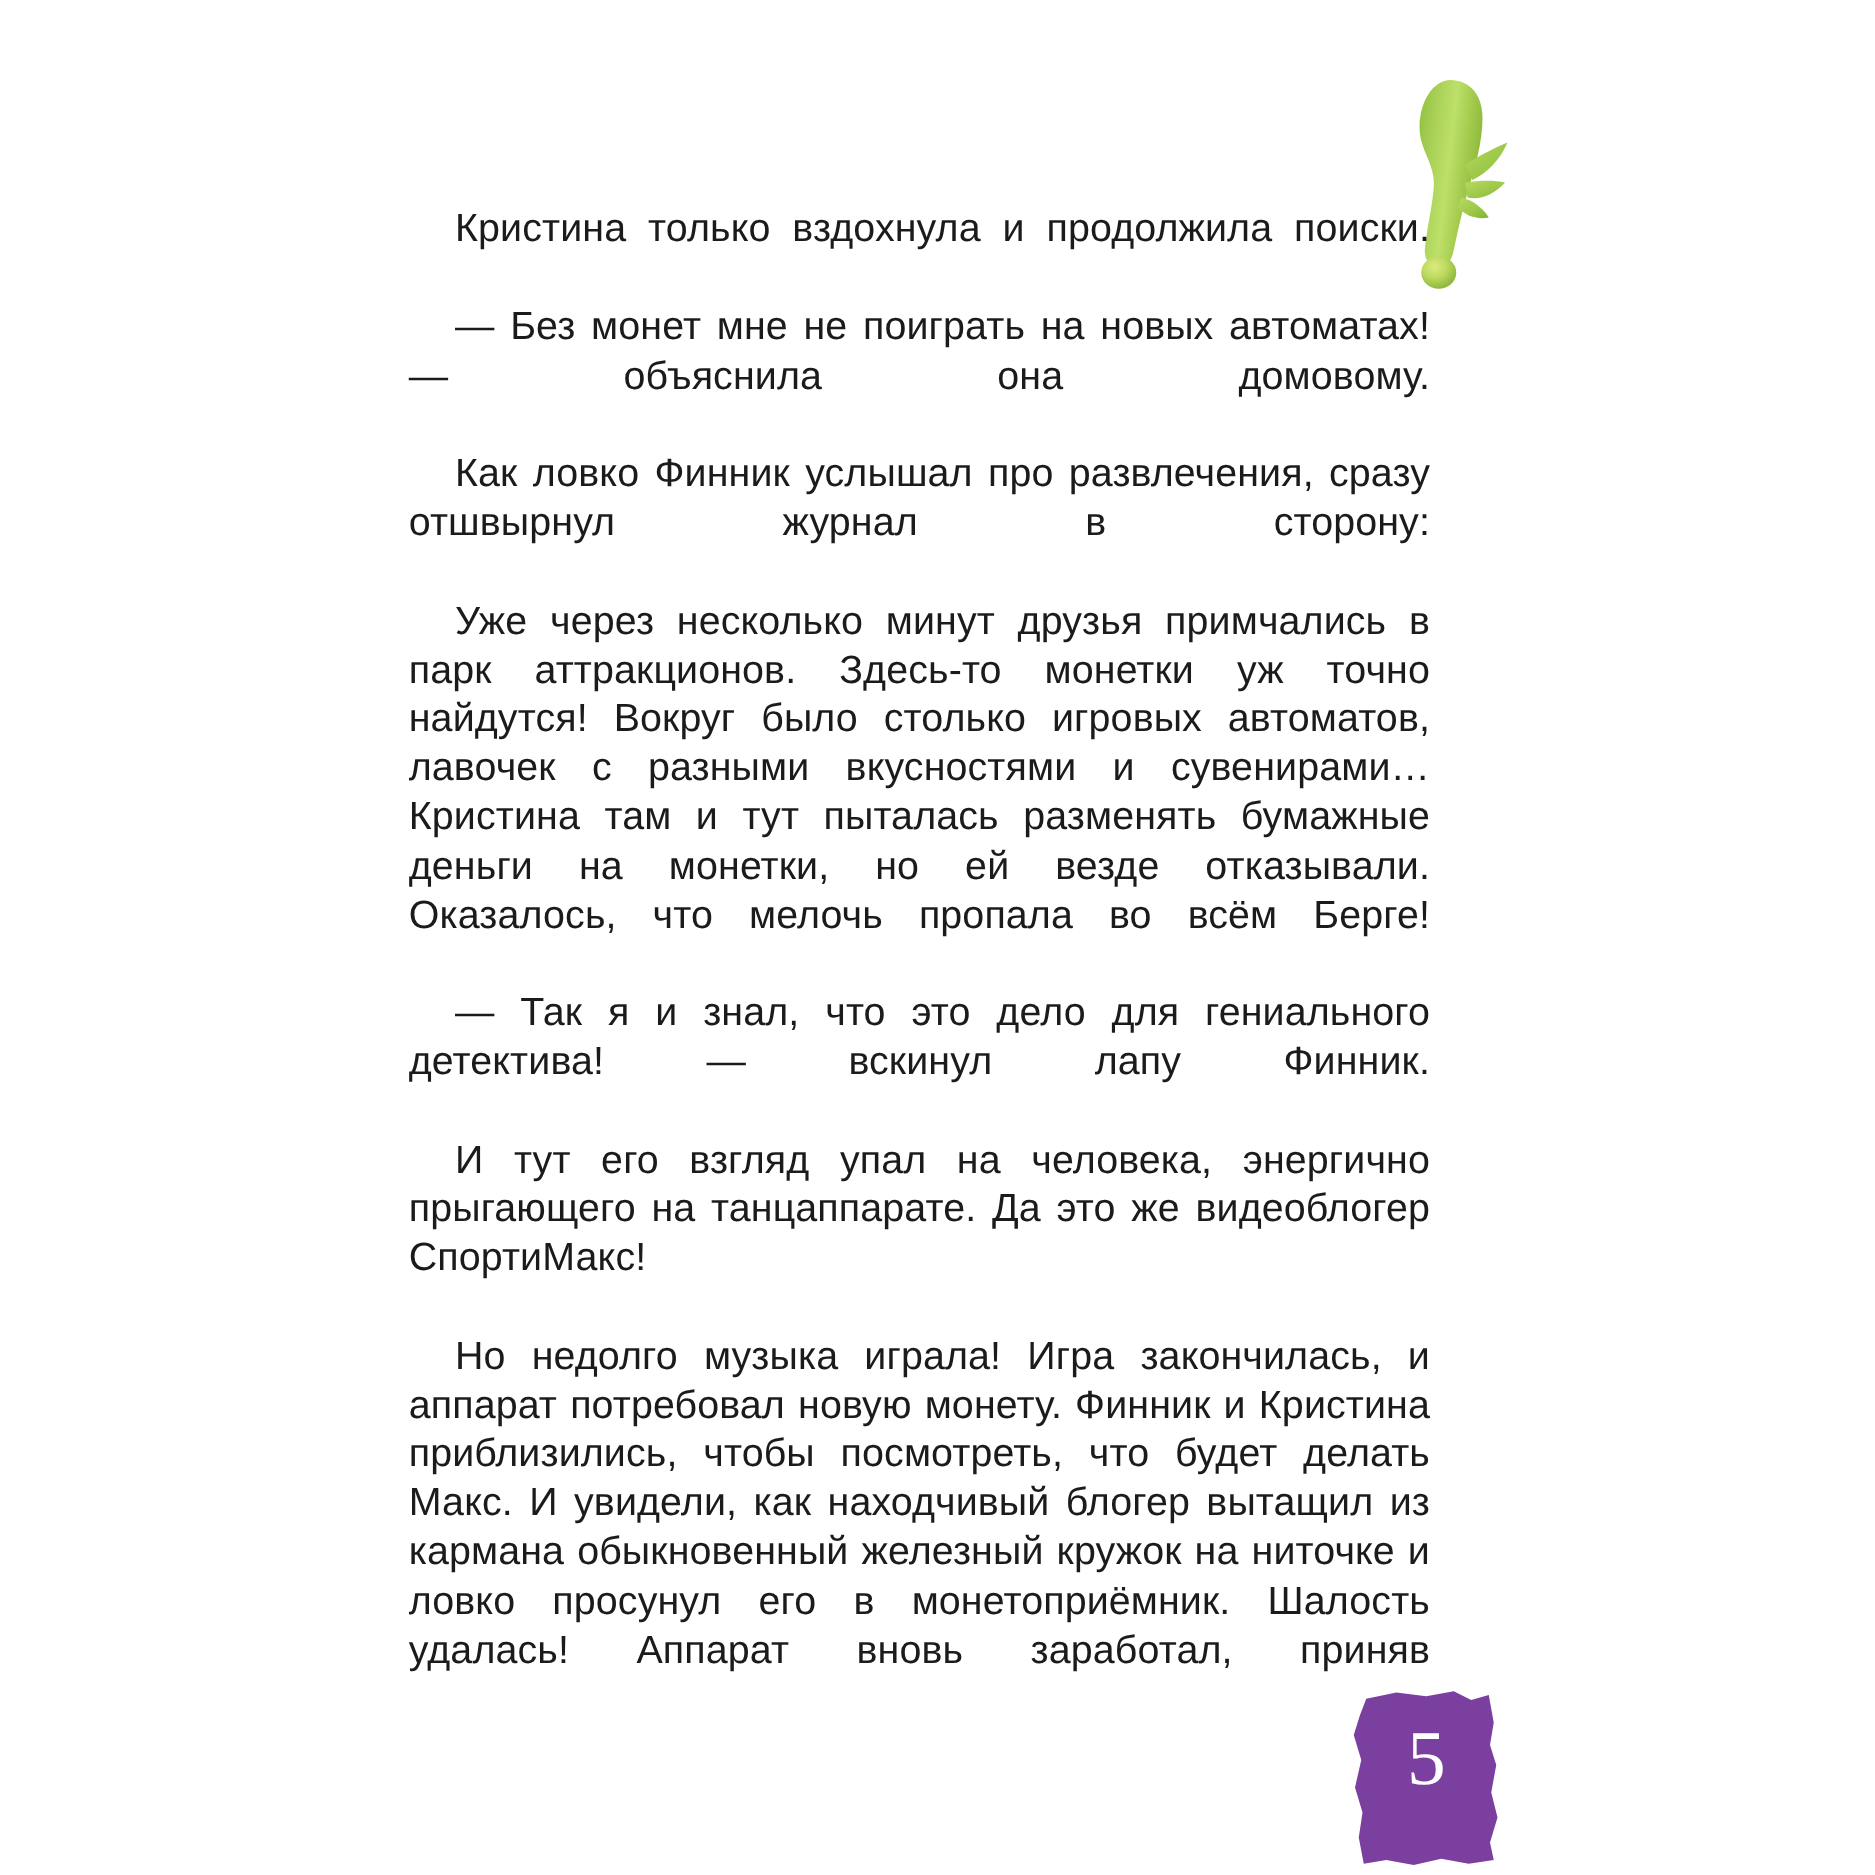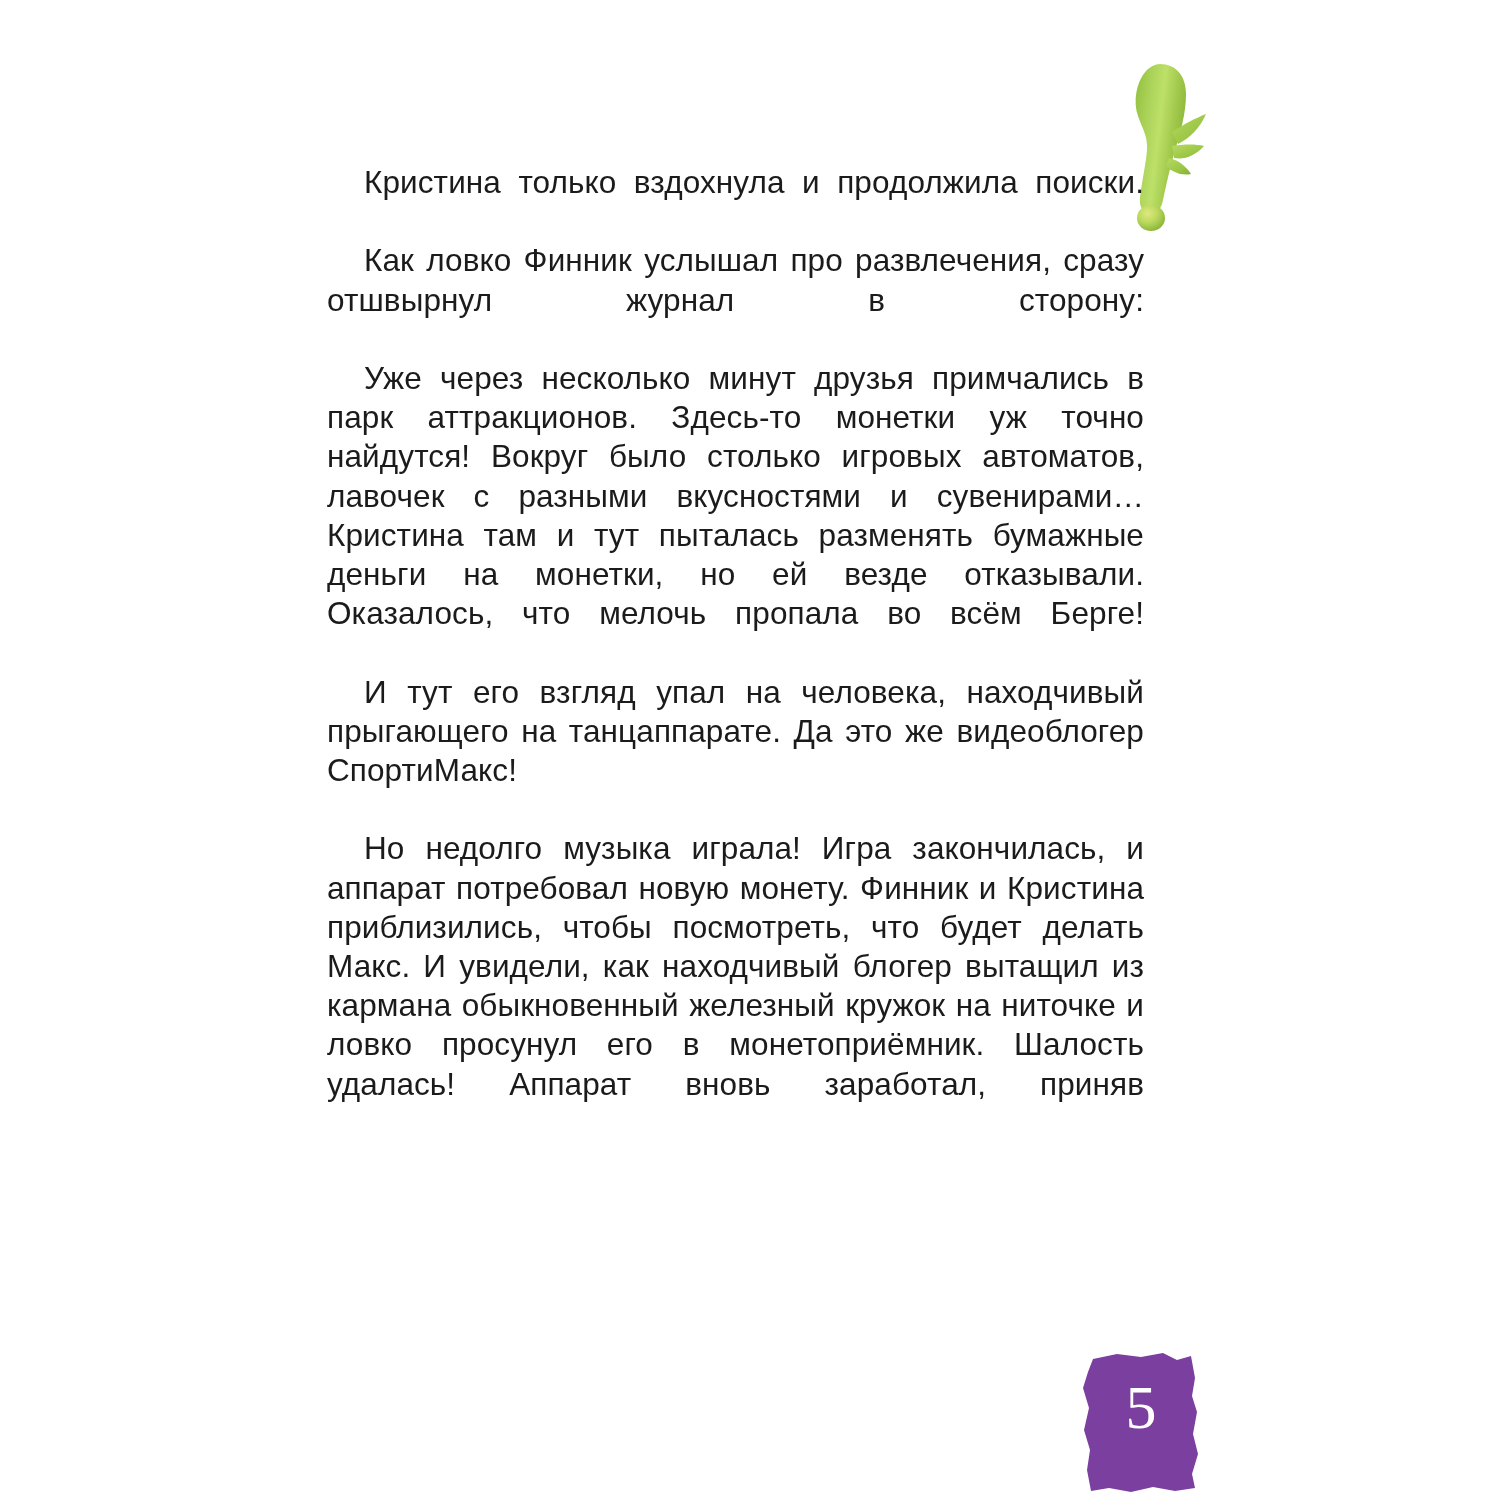--- a/index.html
+++ b/index.html
@@ -133,23 +133,25 @@
       <path d="M53 100
                C 62 102, 70 108, 75 116
                C 65 118, 56 114, 50 108 Z" fill="url(#gLeaf)"></path>
 
       <ellipse cx="35" cy="160" rx="14" ry="13" fill="url(#gDot)"></ellipse>
     </svg>
   </div>
 
   <div class="text-column">
     <p class="para">Кристина только вздохнула и продолжила поиски.</p>
+    <p class="para">— Без монет мне не поиграть на новых автоматах! — объяснила она домовому.</p>
     <p class="para">Как ловко Финник услышал про развлечения, сразу отшвырнул журнал в сторону:</p>
     <p class="para">Уже через несколько минут друзья примчались в парк аттракционов. Здесь-то монетки уж точно найдутся! Вокруг было столько игровых автоматов, лавочек с разными вкусностями и сувенирами… Кристина там и тут пыталась разменять бумажные деньги на монетки, но ей везде отказывали. Оказалось, что мелочь пропала во всём Берге!</p>
-    <p class="para">И тут его взгляд упал на человека, находчивый прыгающего на танцаппарате. Да это же видеоблогер СпортиМакс!</p>
+    <p class="para">— Так я и знал, что это дело для гениального детектива! — вскинул лапу Финник.</p>
+    <p class="para">И тут его взгляд упал на человека, энергично прыгающего на танцаппарате. Да это же видеоблогер СпортиМакс!</p>
     <p class="para">Но недолго музыка играла! Игра закончилась, и аппарат потребовал новую монету. Финник и Кристина приблизились, чтобы посмотреть, что будет делать Макс. И увидели, как находчивый блогер вытащил из кармана обыкновенный железный кружок на ниточке и ловко просунул его в монетоприёмник. Шалость удалась! Аппарат вновь заработал, приняв</p>
   </div>
 
   <div class="page-badge">
     <svg class="patch" viewBox="0 0 124 146" xmlns="http://www.w3.org/2000/svg" aria-hidden="true">
       <path d="M14 9
                L 38 4 L 62 7 L 84 3 L 98 10 L 112 6
                L 116 28 L 113 46 L 118 62 L 114 84
                L 119 104 L 113 124 L 116 138
                L 96 141 L 74 137 L 52 142 L 30 138 L 12 141

